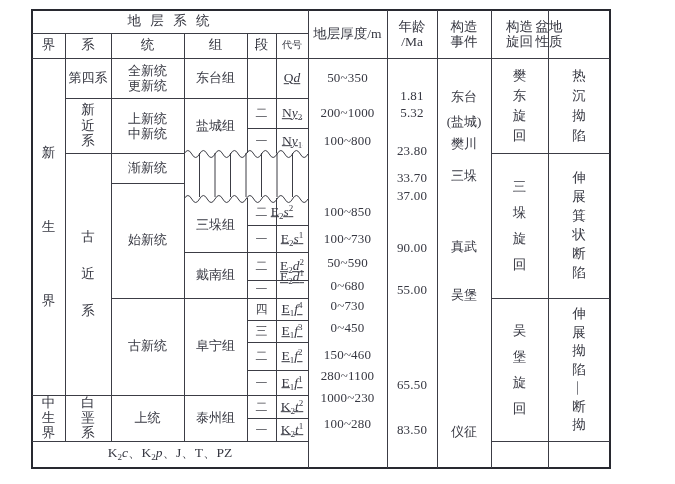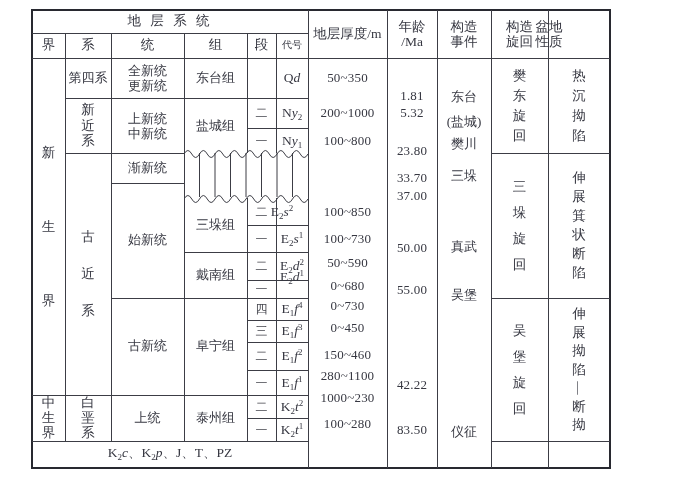--- a/index.html
+++ b/index.html
@@ -10,21 +10,21 @@
   }
   .frame{position:absolute;left:31px;top:9px;width:580px;height:460px;
     border:2px solid #282930;box-sizing:border-box;background:transparent;}
   .hl{position:absolute;height:1px;background:#3c3d45;}
   .vl{position:absolute;width:1px;background:#3c3d45;}
   .t{position:absolute;transform:translate(-50%,-50%);white-space:nowrap;
      font-size:13px;line-height:14px;}
   .hdr{font-size:13.5px;}
   .two{text-align:center;line-height:15px;}
   .seg{font-size:12px;color:#44454d;}
-  .code{font-size:13.5px;}
+  .code{font-size:13.5px;text-decoration:underline;}
   .code i{font-style:italic;}
   .code sub,.formula sub{font-size:9px;vertical-align:-0.35em;}
   .code sup{font-size:9px;vertical-align:0.5em;}
   .formula{font-size:13.5px;}
   .formula i{font-style:italic;}
   .stack{position:absolute;display:flex;flex-direction:column;
      align-items:center;justify-content:center;font-size:13.5px;line-height:14px;}
   .stack .rot{transform:rotate(90deg);}
   .num{font-size:13px;letter-spacing:0.2px;}
   svg.unconf{position:absolute;}
@@ -193,23 +193,23 @@
 <div class="t num" style="left:347.5px;top:355px">150~460</div>
 <div class="t num" style="left:347.5px;top:376px">280~1100</div>
 <div class="t num" style="left:347.5px;top:398px">1000~230</div>
 <div class="t num" style="left:347.5px;top:424px">100~280</div>
 
 <div class="t num" style="left:412px;top:96px">1.81</div>
 <div class="t num" style="left:412px;top:113px">5.32</div>
 <div class="t num" style="left:412px;top:151px">23.80</div>
 <div class="t num" style="left:412px;top:178px">33.70</div>
 <div class="t num" style="left:412px;top:196px">37.00</div>
-<div class="t num" style="left:412px;top:248px">50.00</div>
+<div class="t num" style="left:412px;top:248px">90.00</div>
 <div class="t num" style="left:412px;top:290px">55.00</div>
-<div class="t num" style="left:412px;top:385px">42.22</div>
+<div class="t num" style="left:412px;top:385px">65.50</div>
 <div class="t num" style="left:412px;top:430px">83.50</div>
 
 <div class="t" style="left:464px;top:97px">东台</div>
 <div class="t" style="left:464px;top:122px">(盐城)</div>
 <div class="t" style="left:464px;top:144px">樊川</div>
 <div class="t" style="left:464px;top:176px">三垛</div>
 <div class="t" style="left:464px;top:247px">真武</div>
 <div class="t" style="left:464px;top:295px">吴堡</div>
 <div class="t" style="left:464px;top:432px">仪征</div>
 

